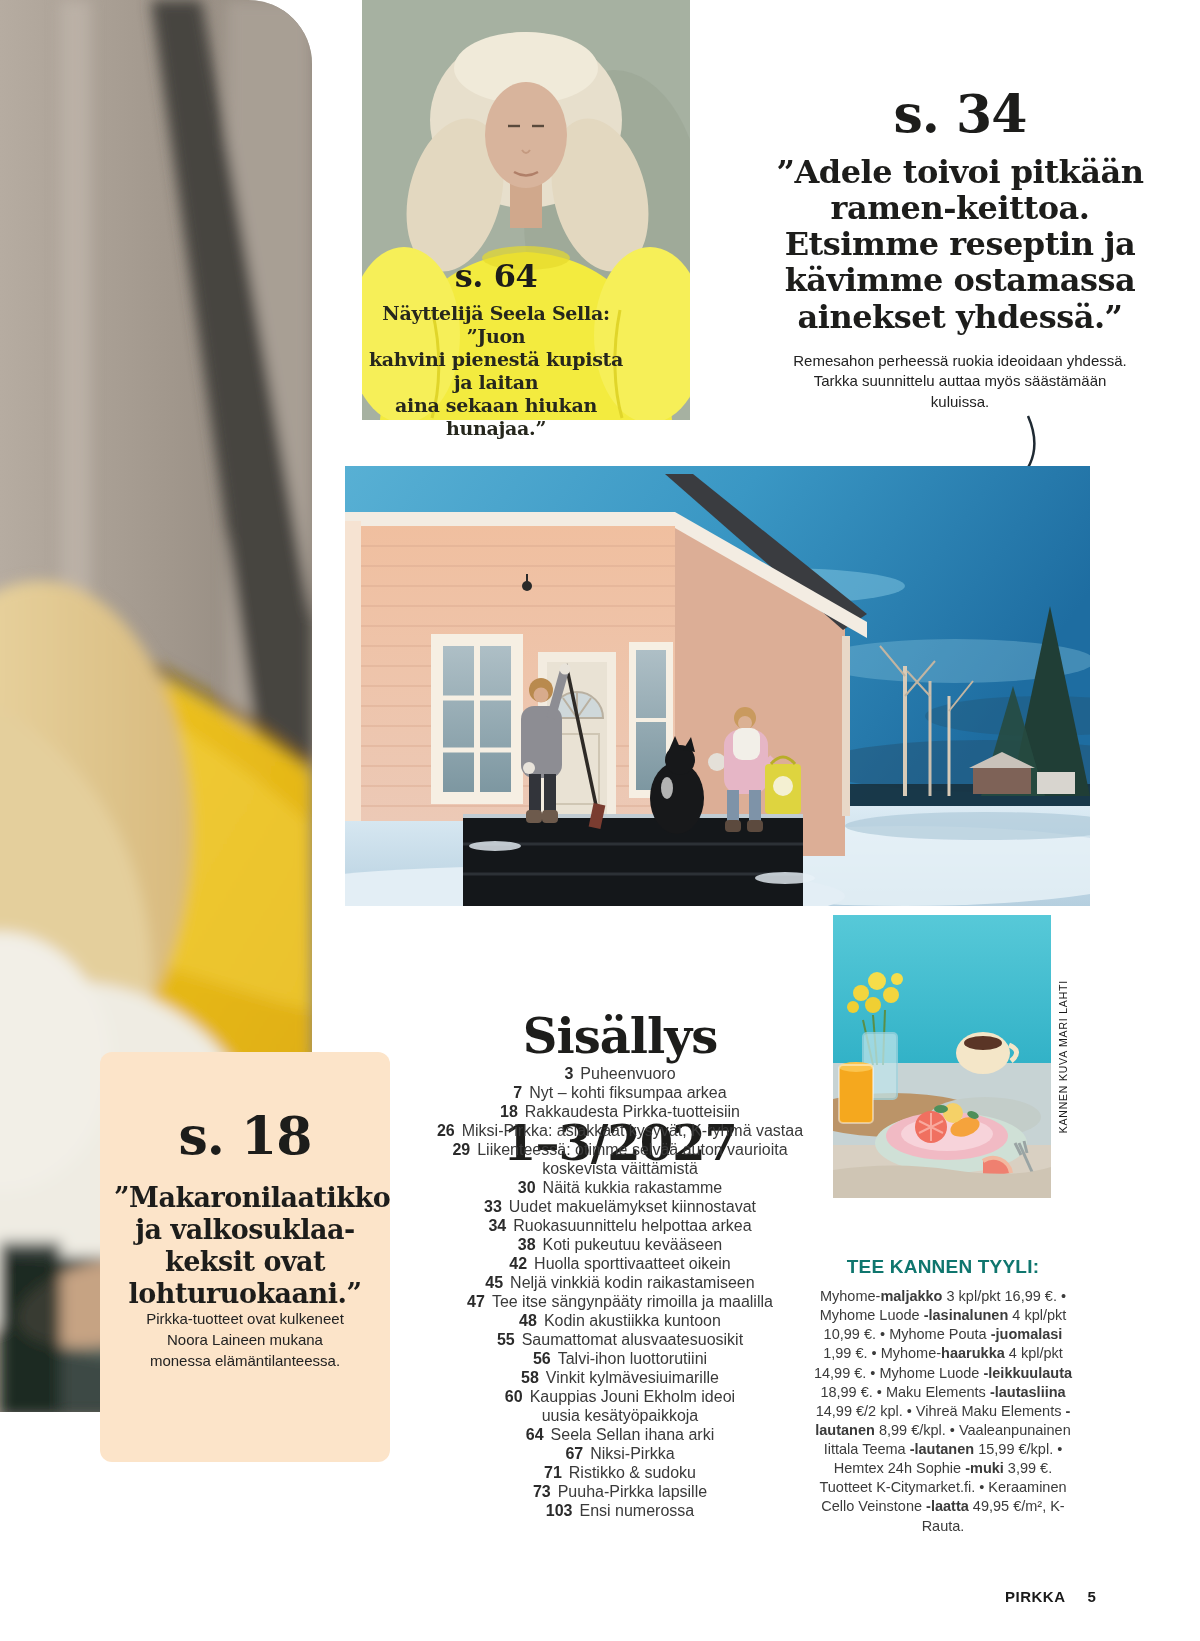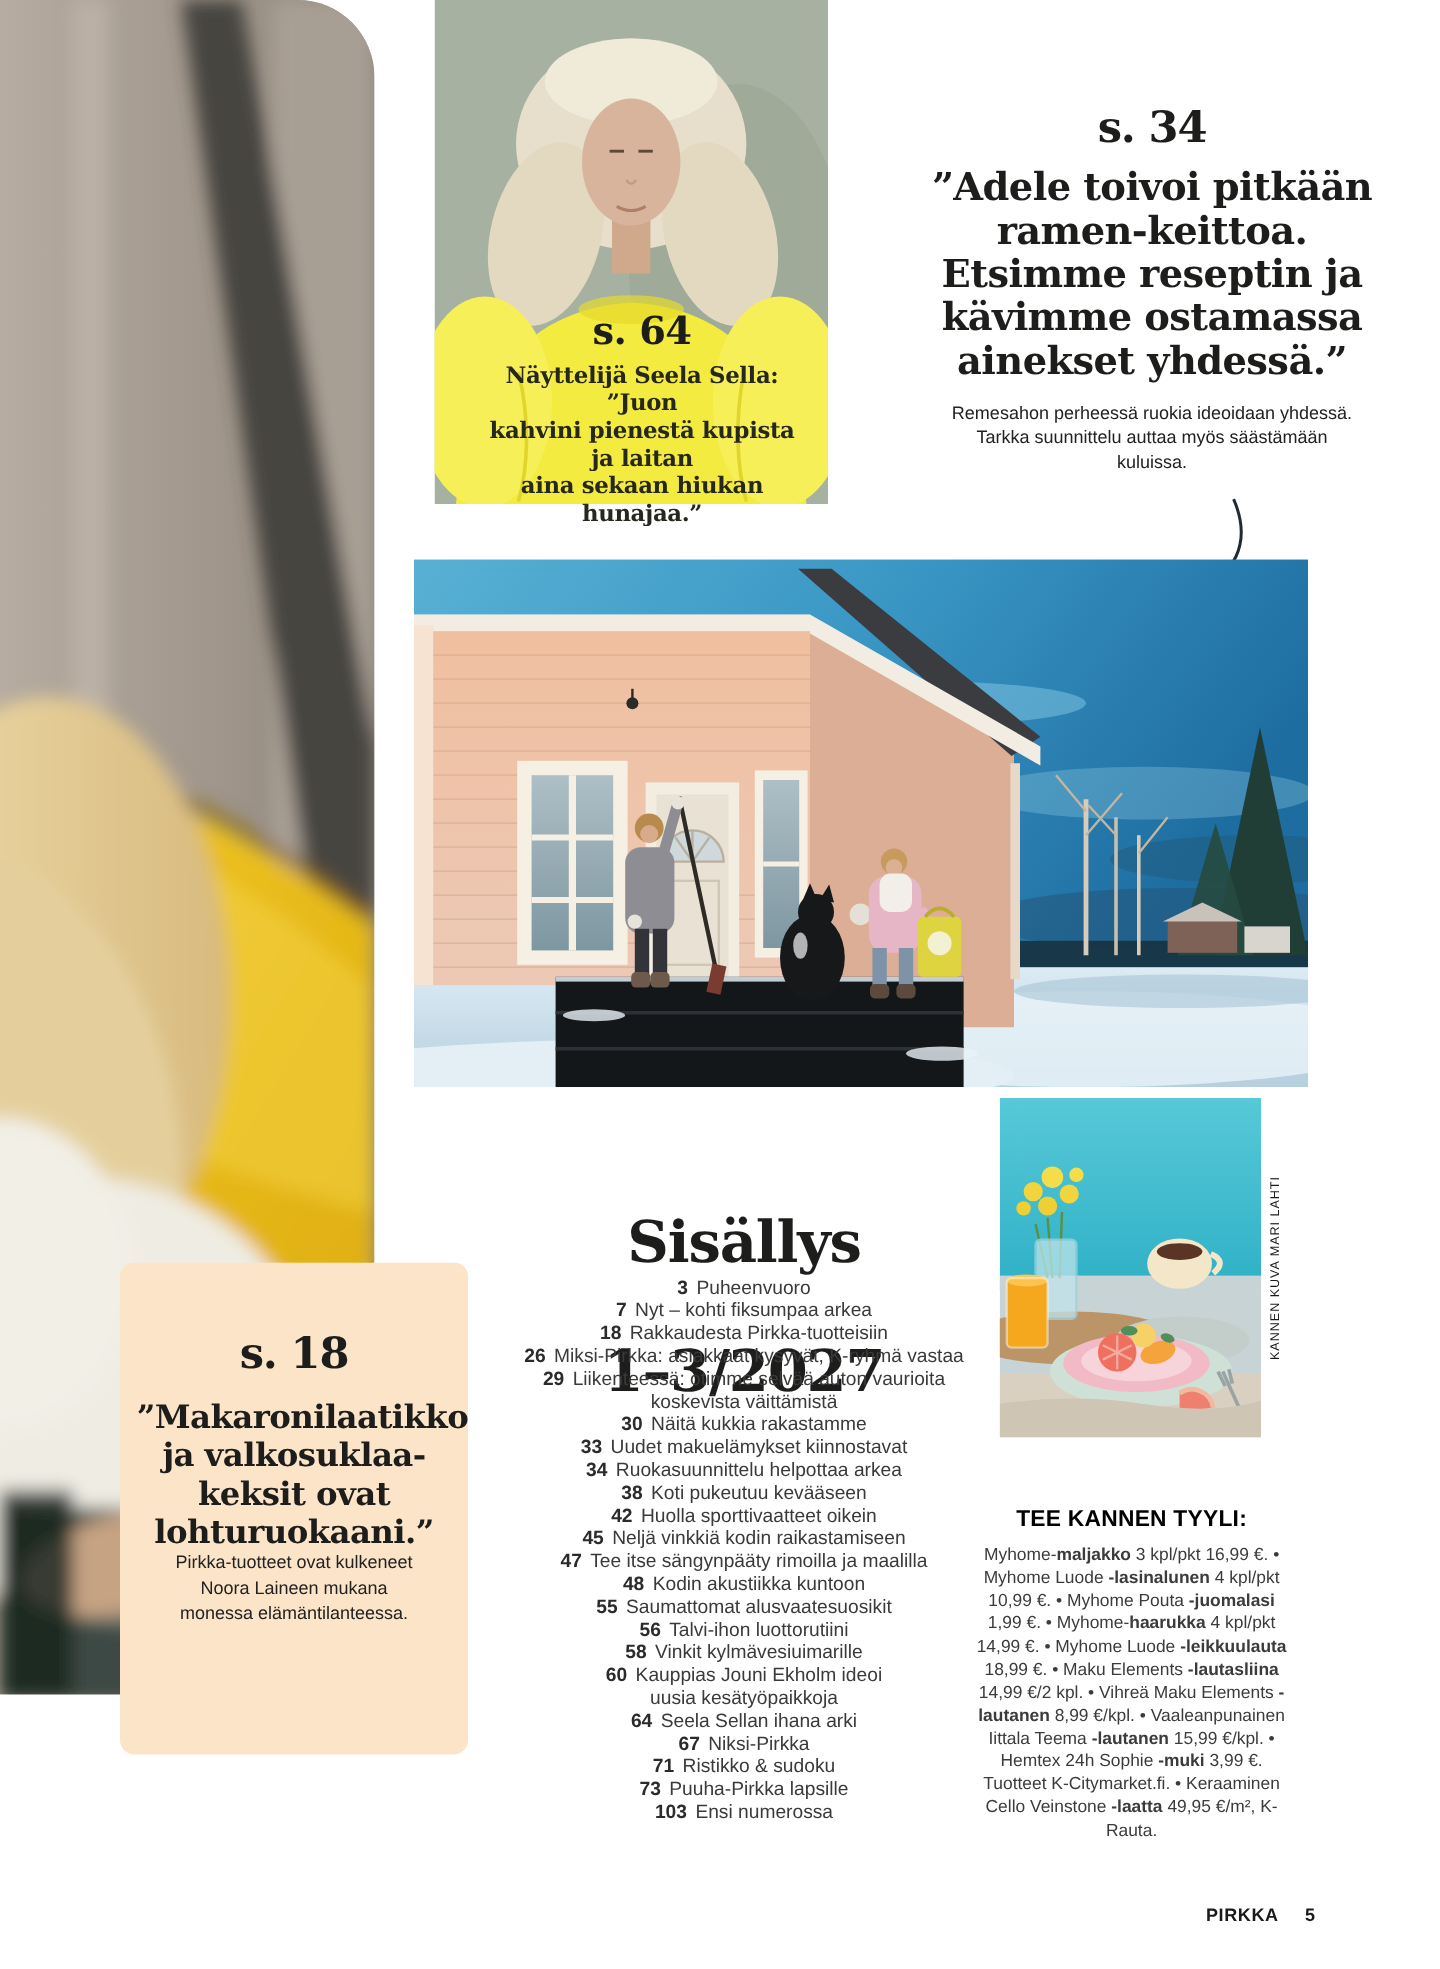--- a/index.html
+++ b/index.html
@@ -10,27 +10,27 @@
   .center{text-align:center;}
   .pre{white-space:pre-line;}
 
   
   .left-photo{left:0;top:130;width:312px;height:1412px;border-radius:0 64px 120px 0;overflow:hidden;}
   .left-photo svg{display:block;width:100%;height:100%;}
 
   
   .seela-photo{left:362px;top:0;width:328px;height:420px;overflow:hidden;}
   .seela-photo svg{display:block;width:100%;height:100%;}
-  .seela-text{left:362px;top:260px;width:268px;margin-left:39px;}
+  .seela-text{left:362px;top:260px;width:268px;}
   .seela-ref{font-size:32px;line-height:1.05;letter-spacing:-0.5px;}
   .seela-quote{margin-top:8px;font-size:19px;line-height:1.22;letter-spacing:-0.3px;color:#26271d;}
 
   
   .adele-block{left:730px;top:88px;width:460px;}
-  .big-ref{font-size:36px;line-height:1;letter-spacing:-1px;text-align:center;}
+  .big-ref{font-size:52px;line-height:1;letter-spacing:-1px;text-align:center;}
   .adele-quote{margin-top:14px;font-size:32px;line-height:1.13;letter-spacing:-0.5px;}
   .small-caption{font-size:15px;line-height:1.38;color:#222;}
   .adele-caption{margin-top:16px;}
 
   
   .arrow-wrap{left:935px;top:388px;width:140px;height:140px;pointer-events:none;}
 
   
   .house-photo{left:345px;top:466px;width:745px;height:440px;overflow:hidden;}
   .house-photo svg{display:block;width:100%;height:100%;}
@@ -48,21 +48,21 @@
   .noora-caption{}
 
   
   .breakfast-photo{left:833px;top:915px;width:218px;height:283px;overflow:hidden;}
   .breakfast-photo svg{display:block;width:100%;height:100%;}
   .credit{left:1054px;top:915px;width:18px;height:283px;display:flex;align-items:center;justify-content:center;}
   .vtext{writing-mode:vertical-rl;transform:rotate(180deg);font-size:10.5px;letter-spacing:0.8px;color:#1a1a1a;}
 
   
   .cover-style{left:812px;top:1256px;width:262px;}
-  .cover-heading{font-size:19px;font-weight:800;letter-spacing:0.2px;color:#000000;}
+  .cover-heading{font-size:19px;font-weight:800;letter-spacing:0.2px;color:#0f766e;}
   .cover-text{margin-top:9px;font-size:14.5px;line-height:1.32;color:#3b3b3b;}
 
   
   .footer{left:1005px;top:1588px;display:flex;gap:22px;font-size:15px;font-weight:700;letter-spacing:0.5px;color:#1a1a1a;}
 </style>
 </head>
 <body>
 
 <div class="page">
 

